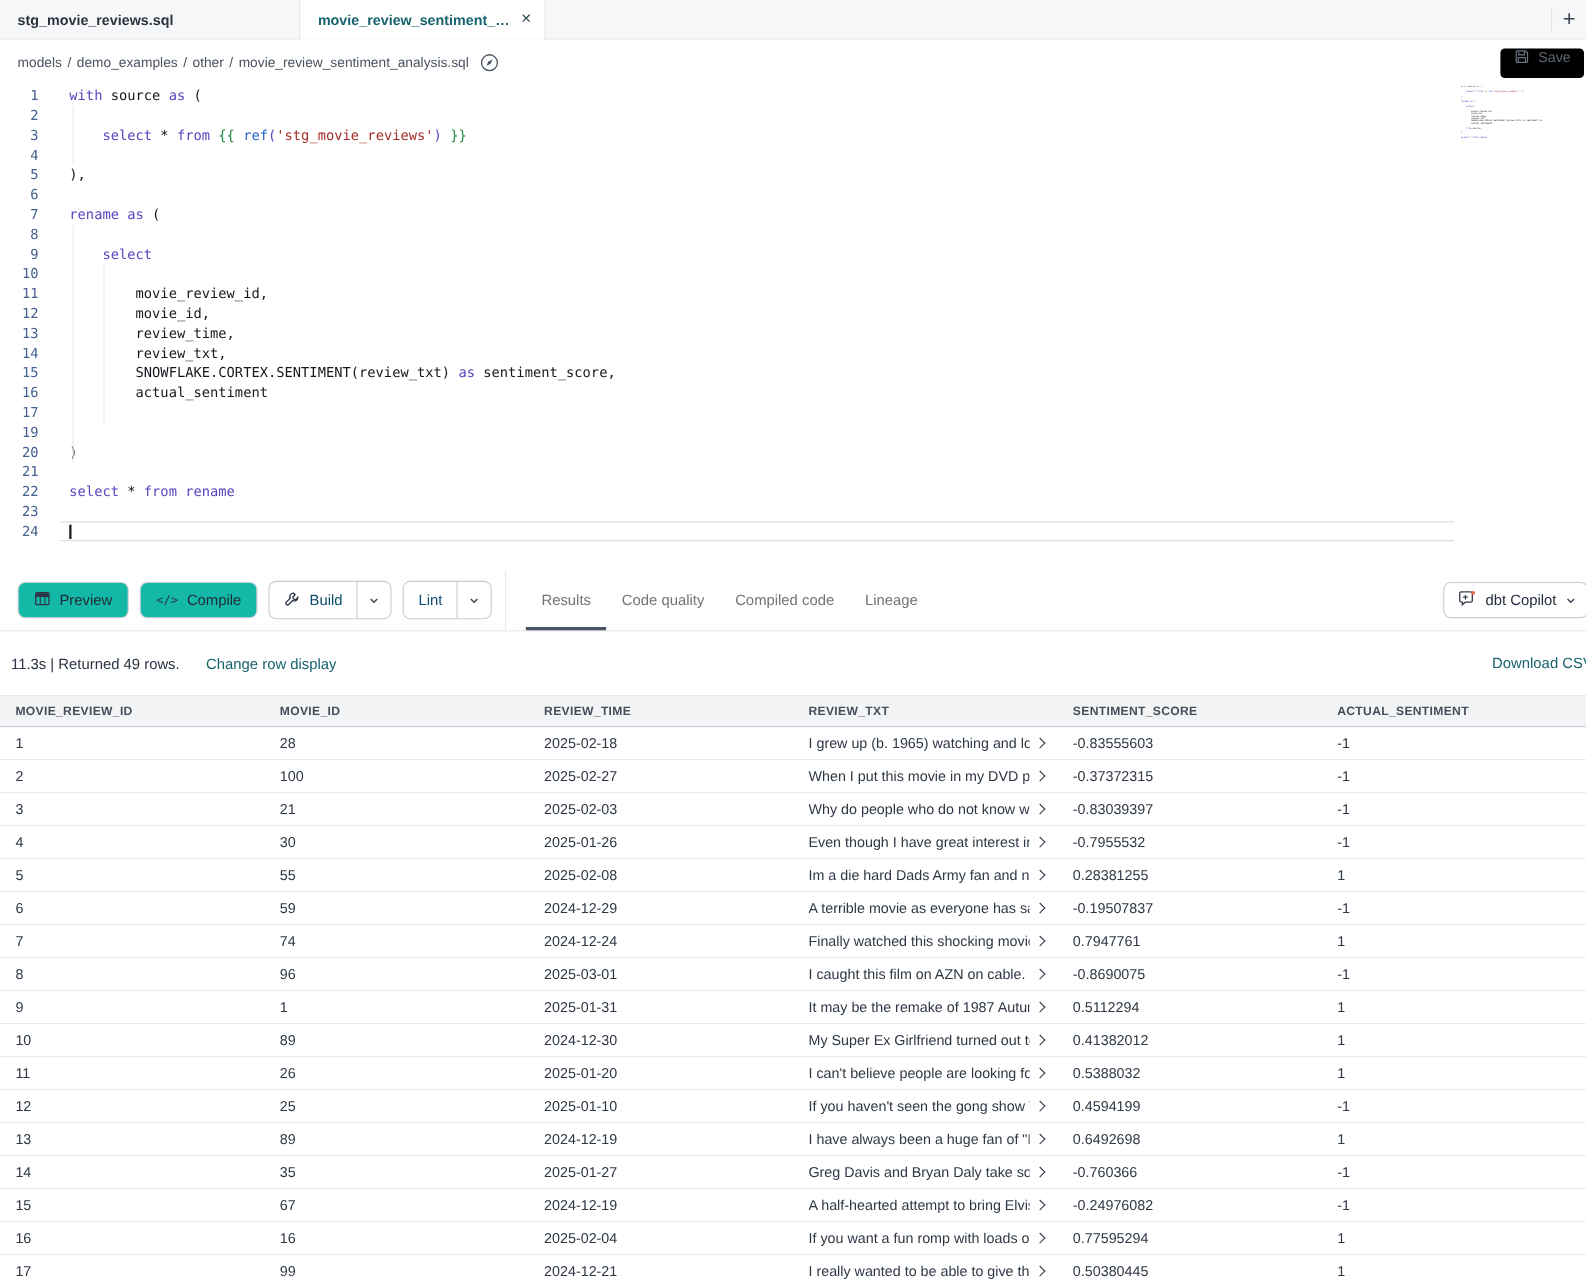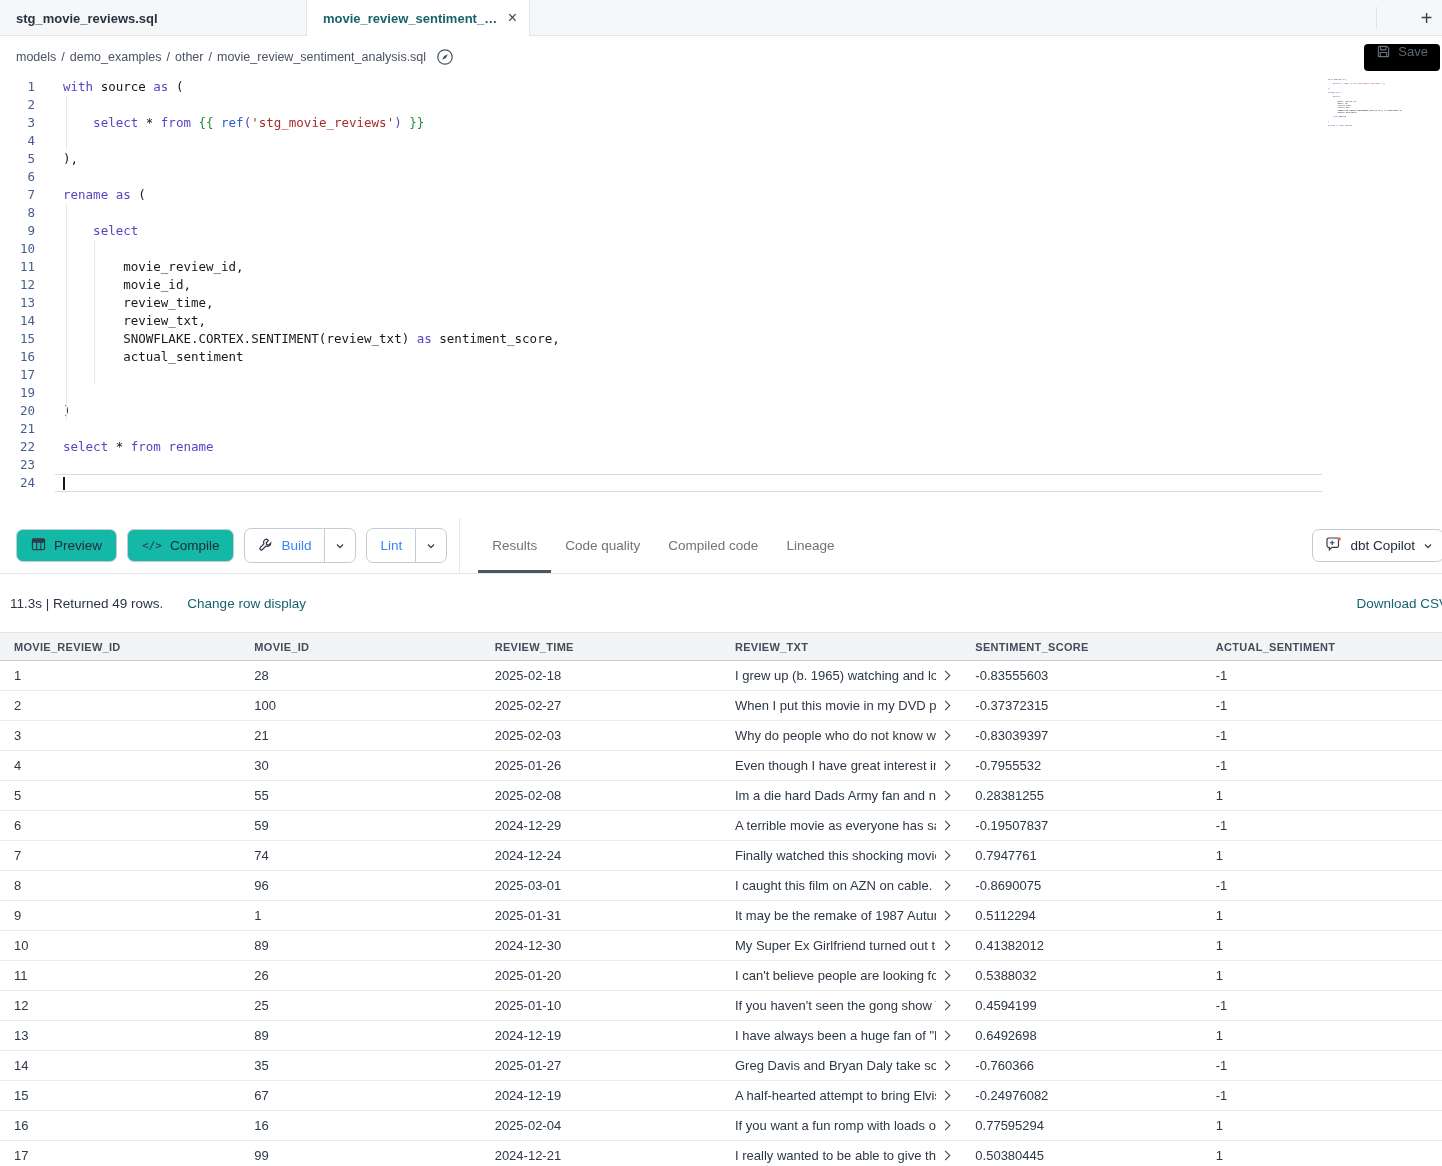--- a/index.html
+++ b/index.html
@@ -1,21 +1,21 @@
 <!DOCTYPE html>
 <html style="--accent: #16636e; --link: #16636e; --kw: #5b44c0; --fn: #2563cf; --str: #a32e2a; --jinja: #1f8a3b; --paren: #5b44c0; --plain: #15181d; --linenum: #44608f;"><head>
 <meta charset="utf-8">
 <style>
   html,body{margin:0;padding:0;background:#fff;}
   .app{position:relative;width:1442px;height:1166px;overflow:hidden;background:#fff;
        font-family:"Liberation Sans",sans-serif;color:#222b38;}
 
   
   .tabbar{display:flex;height:36px;background:#f6f7f8;font-size:13px;font-weight:600;
-          box-shadow:inset 0 -1px 0 #e3e5e8;gap:34px;}
+          box-shadow:inset 0 -1px 0 #e3e5e8;}
   .file-tab{width:224px;box-sizing:border-box;display:flex;align-items:center;
             padding:0 12px 0 16px;color:#29323f;cursor:pointer;white-space:nowrap;overflow:hidden;}
   .file-tab.active{background:#fff;border-left:1px solid #e3e5e8;border-right:1px solid #e3e5e8;
                    color:var(--accent);justify-content:space-between;margin-left:48px;}
   .file-tab .close{color:#2f4a52;font-size:16px;font-weight:400;margin-left:8px;line-height:1;}
   .tab-fill{flex:1;}
   .newtab-divider{width:1px;background:#dfe2e6;margin:7px 0;}
   .newtab{width:31px;display:flex;align-items:center;justify-content:center;
           font-size:20px;font-weight:300;color:#39424f;cursor:pointer;}
 
@@ -47,21 +47,21 @@
   .minimap .body{margin-left:0;padding-left:0;}
 
   
   .actionbar{height:56px;display:flex;align-items:center;padding-left:16px;box-sizing:border-box;
              border-bottom:1px solid #e5e7ea;}
   .btn,.split{flex:none;}
   .btn{display:flex;align-items:center;gap:8px;height:33px;padding:0 14px;border:1px solid #c6ccd5;
        border-radius:7px;background:#14b8a6;font-size:13.5px;color:#222c3b;font-family:inherit;margin-right:10px;}
   .split{display:flex;align-items:stretch;height:33px;border:1px solid #c6ccd5;border-radius:7px;
          overflow:hidden;margin-right:10px;background:#fff;}
-  .split .main{display:flex;align-items:center;gap:8px;padding:0 13px;font-size:13.5px;color:#3b82f6;}
+  .split .main{display:flex;align-items:center;gap:8px;padding:0 13px;font-size:13.5px;color:#0c4a6e;}
   .split .arrow{display:flex;align-items:center;justify-content:center;width:30px;border-left:1px solid #c6ccd5;}
   .code-ico{font-family:"DejaVu Sans Mono",monospace;font-size:11px;color:#2d3748;}
   .bar-divider{width:1px;align-self:stretch;background:#e5e7ea;margin-left:2px;flex:none;}
   .rtabs{display:flex;height:100%;margin-left:18px;}
   .rtab{display:flex;align-items:center;padding:0 14px;font-size:13.5px;color:#737373;
         position:relative;cursor:pointer;white-space:nowrap;}
   .rtab.active::after{content:"";position:absolute;left:0;right:0;bottom:0;height:3px;background:#4c5564;}
   .copilot-btn{margin-left:auto;margin-right:-2px;display:flex;align-items:center;gap:8px;height:33px;
                padding:0 10px 0 12px;border:1px solid #c6ccd5;border-radius:7px;background:#fff;
                font-size:13.5px;color:#222c3b;font-family:inherit;flex:none;}

